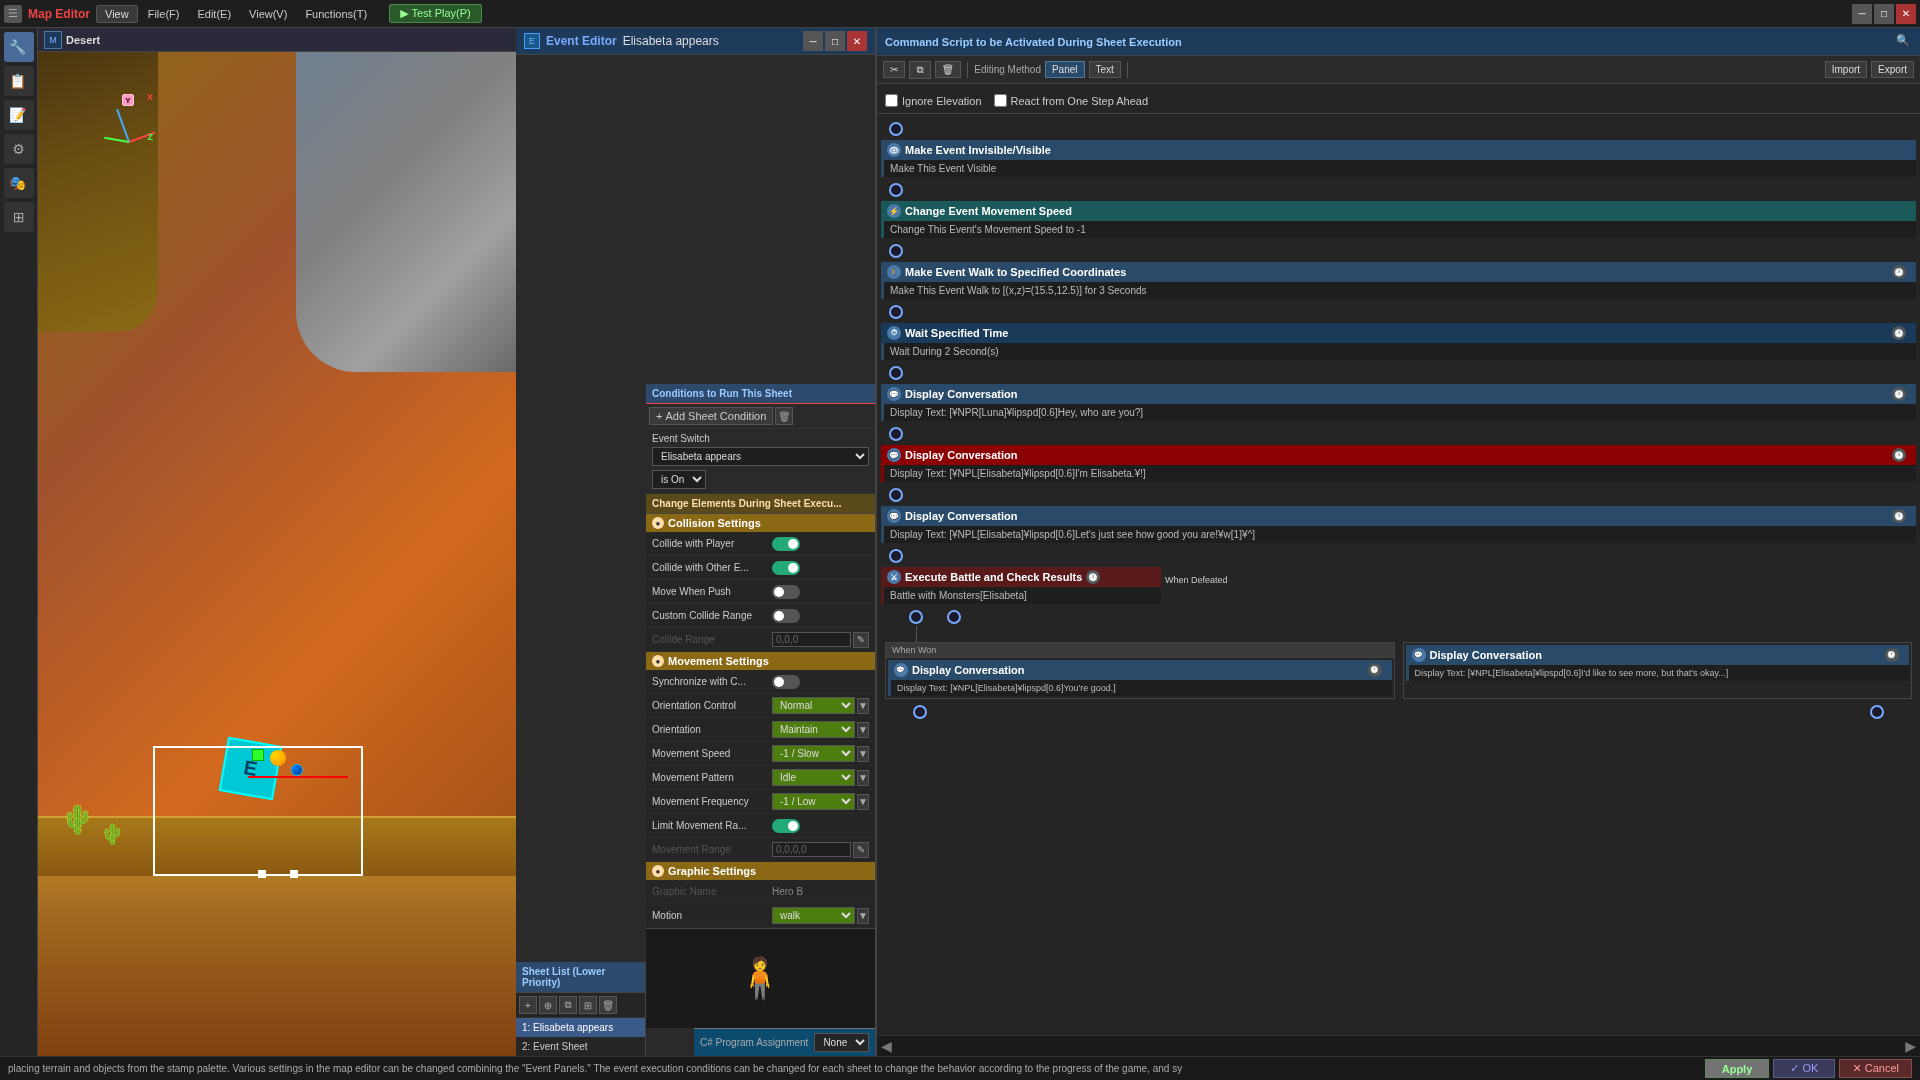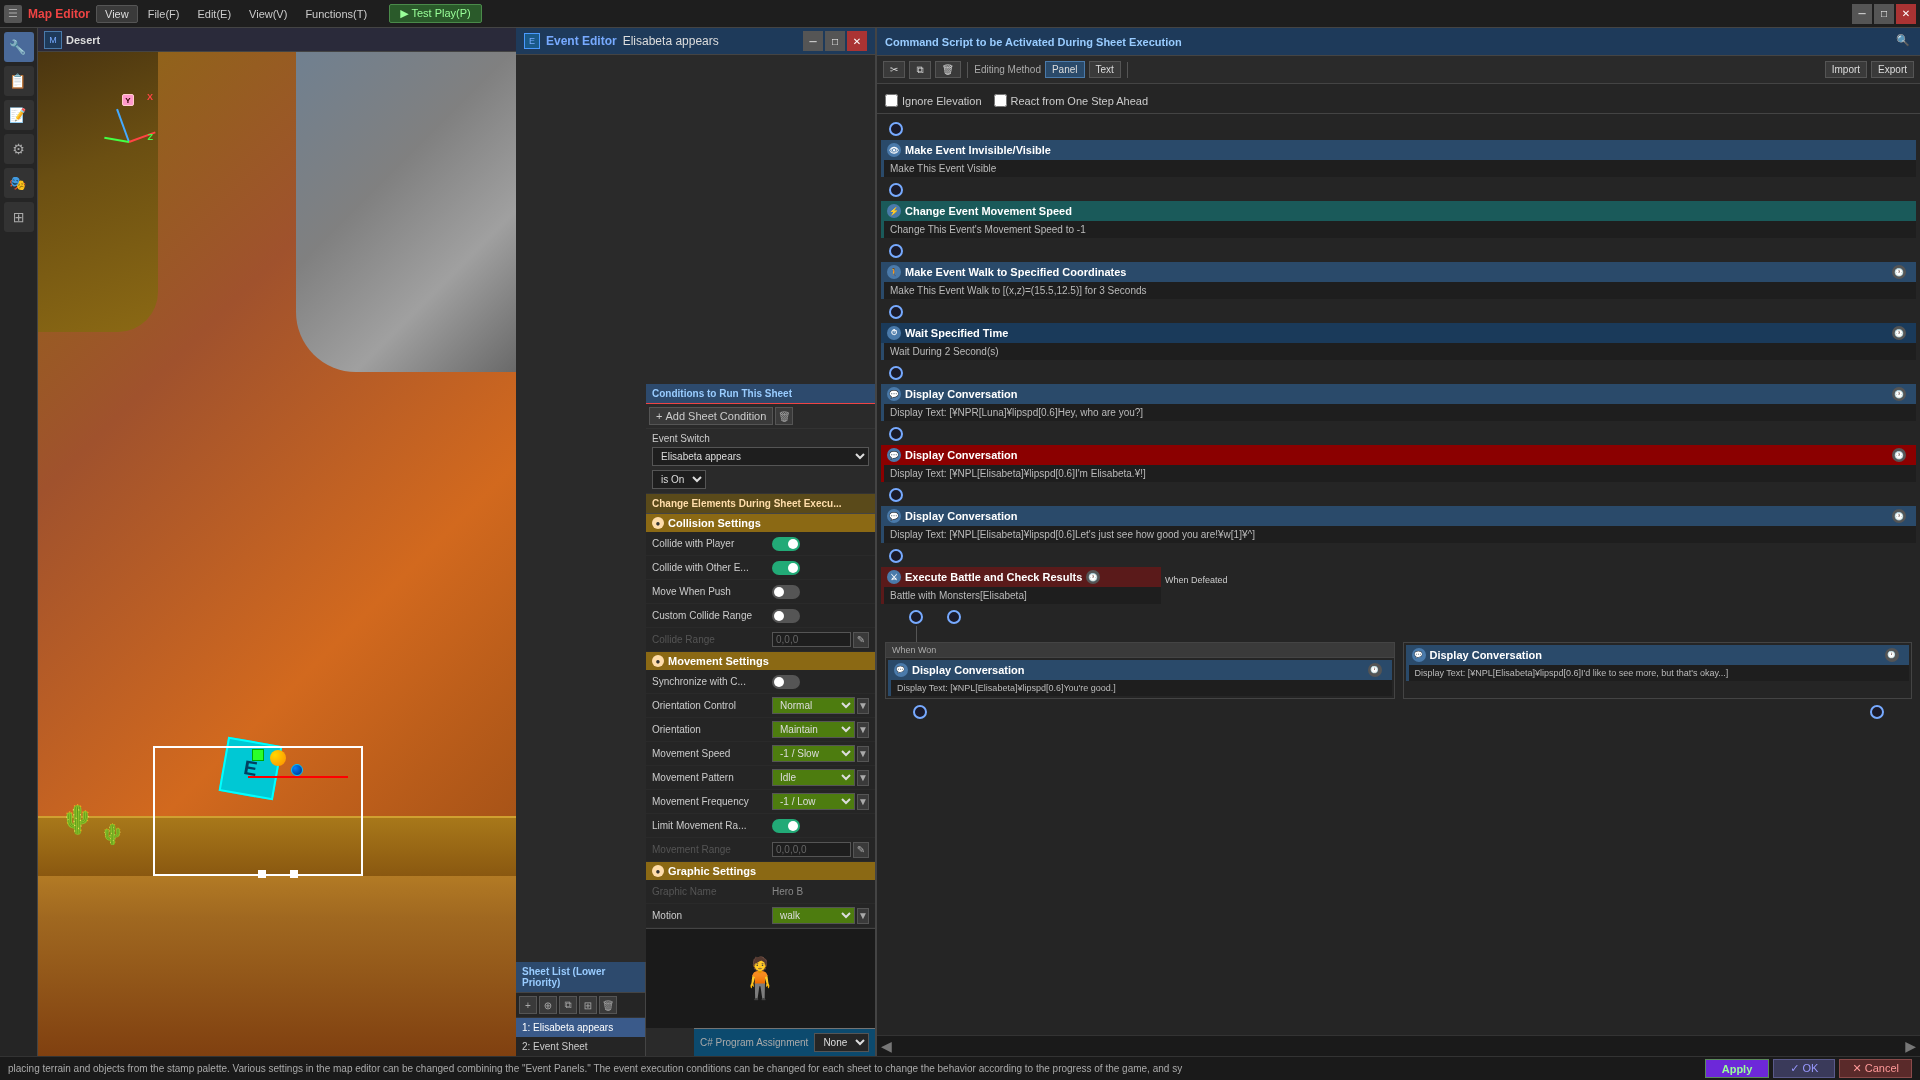--- a/index.html
+++ b/index.html
@@ -425,21 +425,21 @@
       height: 24px;
       background: #1a1a1a;
       display: flex;
       align-items: center;
       padding: 0 8px;
       gap: 8px;
       border-top: 1px solid #333;
     }
     .status-text { color: #aaa; font-size: 10px; flex: 1; overflow: hidden; white-space: nowrap; }
     .bottom-btns { display: flex; gap: 4px; }
-    .apply-btn { background: #6d28d9; border: 1px solid #5a8a5a; color: #9f9; padding: 2px 16px; cursor: pointer; font-size: 11px; font-weight: bold; }
+    .apply-btn { background: #737373; border: 1px solid #5a8a5a; color: #9f9; padding: 2px 16px; cursor: pointer; font-size: 11px; font-weight: bold; }
     .ok-btn { background: #3a3a5a; border: 1px solid #5a5a8a; color: #99f; padding: 2px 16px; cursor: pointer; font-size: 11px; }
     .cancel-btn { background: #5a2a2a; border: 1px solid #8a4a4a; color: #f99; padding: 2px 12px; cursor: pointer; font-size: 11px; }
 
     
     ::-webkit-scrollbar { width: 6px; height: 6px; }
     ::-webkit-scrollbar-track { background: #1a1a1a; }
     ::-webkit-scrollbar-thumb { background: #555; border-radius: 3px; }
 
     
     .nav-arrows {

